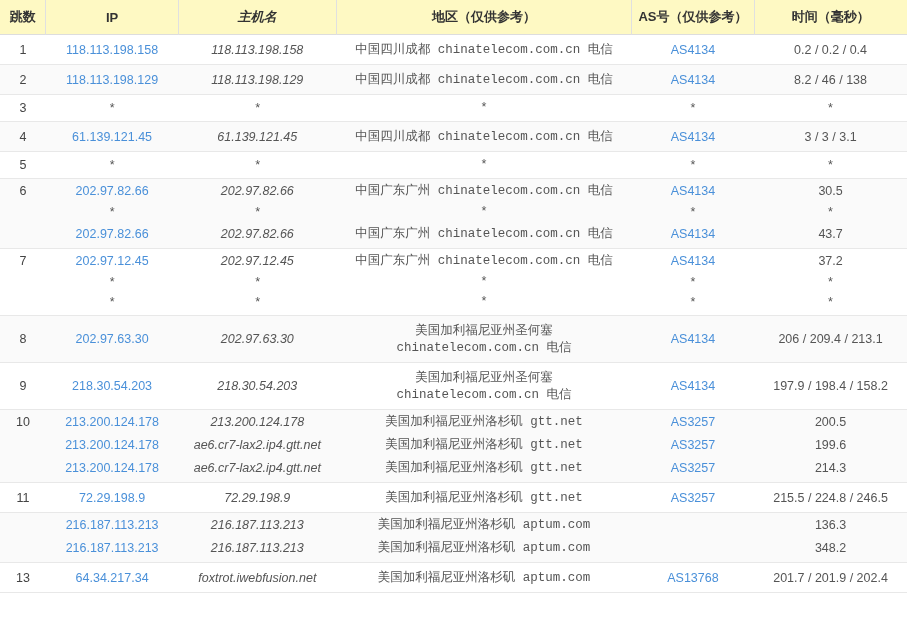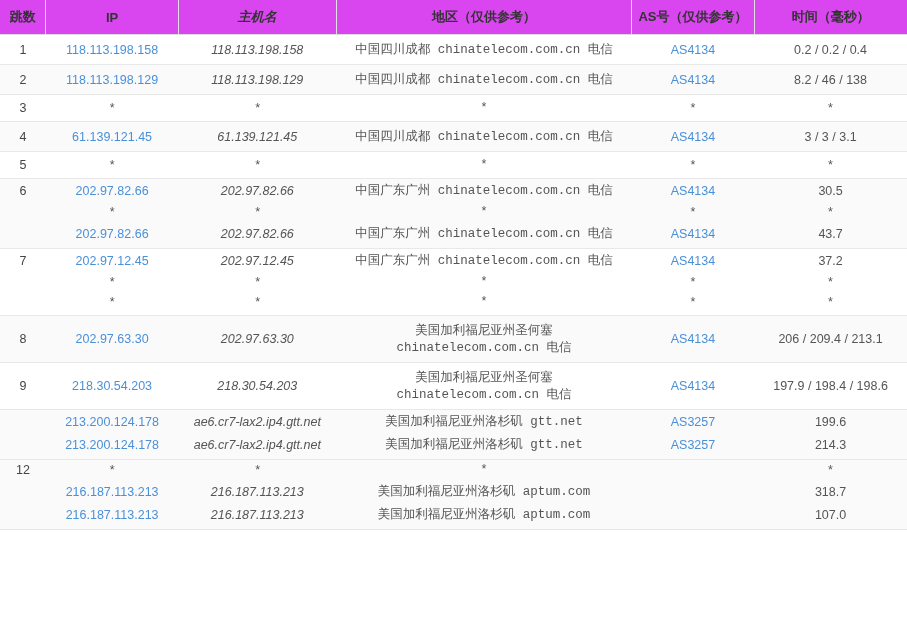--- a/index.html
+++ b/index.html
@@ -8,21 +8,21 @@
       font-size: 13px;
       background: #fff;
       color: #333;
     }
     table {
       width: 100%;
       border-collapse: collapse;
       table-layout: fixed;
     }
     thead tr {
-      background: #d946ef;
+      background: #fef9c3;
       border-bottom: 1px solid #ddd;
       padding-left: 40px;
     }
     th {
       padding: 8px 6px;
       text-align: center;
       font-weight: bold;
       color: #333;
       border-right: 1px solid #e0e0e0;
       font-size: 13px;
@@ -170,56 +170,72 @@
         <td class="col-region" style="text-align: center;">美国加利福尼亚州圣何塞 chinatelecom.com.cn 电信</td>
         <td class="col-as"><a class="ip-link" href="#">AS4134</a></td>
         <td class="col-time">206 / 209.4 / 213.1</td>
       </tr>
       <tr class="row-group-end row-single">
         <td class="col-hop hop-num">9</td>
         <td class="col-ip"><a class="ip-link" href="#">218.30.54.203</a></td>
         <td class="col-host">218.30.54.203</td>
         <td class="col-region" style="text-align: center;">美国加利福尼亚州圣何塞 chinatelecom.com.cn 电信</td>
         <td class="col-as"><a class="ip-link" href="#">AS4134</a></td>
-        <td class="col-time">197.9 / 198.4 / 198.6</td>
+        <td class="col-time">197.9 / 198.4 / 158.2</td>
+      </tr>
+      <tr class="alt-bg">
+        <td class="col-hop hop-num">10</td>
+        <td class="col-ip"><a class="ip-link" href="#">213.200.124.178</a></td>
+        <td class="col-host">213.200.124.178</td>
+        <td class="col-region" style="text-align: center;">美国加利福尼亚州洛杉矶 gtt.net</td>
+        <td class="col-as"><a class="ip-link" href="#">AS3257</a></td>
+        <td class="col-time">200.5</td>
       </tr>
       <tr class="alt-bg">
         <td class="col-hop hop-num"></td>
         <td class="col-ip"><a class="ip-link" href="#">213.200.124.178</a></td>
         <td class="col-host">ae6.cr7-lax2.ip4.gtt.net</td>
         <td class="col-region" style="text-align: center;">美国加利福尼亚州洛杉矶 gtt.net</td>
         <td class="col-as"><a class="ip-link" href="#">AS3257</a></td>
         <td class="col-time">199.6</td>
       </tr>
       <tr class="alt-bg row-group-end">
         <td class="col-hop hop-num"></td>
         <td class="col-ip"><a class="ip-link" href="#">213.200.124.178</a></td>
         <td class="col-host">ae6.cr7-lax2.ip4.gtt.net</td>
         <td class="col-region" style="text-align: center;">美国加利福尼亚州洛杉矶 gtt.net</td>
         <td class="col-as"><a class="ip-link" href="#">AS3257</a></td>
         <td class="col-time">214.3</td>
       </tr>
-      <tr class="alt-bg">
-        <td class="col-hop hop-num">12</td>
-        <td class="col-ip">*</td>
-        <td class="col-host">*</td>
-        <td class="col-region" style="text-align: center;">*</td>
-        <td class="col-as"></td>
-        <td class="col-time">*</td>
+      <tr class="row-group-end row-single">
+        <td class="col-hop hop-num">11</td>
+        <td class="col-ip"><a class="ip-link" href="#">72.29.198.9</a></td>
+        <td class="col-host">72.29.198.9</td>
+        <td class="col-region" style="text-align: center;">美国加利福尼亚州洛杉矶 gtt.net</td>
+        <td class="col-as"><a class="ip-link" href="#">AS3257</a></td>
+        <td class="col-time">215.5 / 224.8 / 246.5</td>
       </tr>
       <tr class="alt-bg">
         <td class="col-hop hop-num"></td>
         <td class="col-ip"><a class="ip-link" href="#">216.187.113.213</a></td>
         <td class="col-host">216.187.113.213</td>
         <td class="col-region" style="text-align: center;">美国加利福尼亚州洛杉矶 aptum.com</td>
         <td class="col-as"></td>
-        <td class="col-time">318.7</td>
+        <td class="col-time">136.3</td>
       </tr>
       <tr class="alt-bg row-group-end">
         <td class="col-hop hop-num"></td>
         <td class="col-ip"><a class="ip-link" href="#">216.187.113.213</a></td>
         <td class="col-host">216.187.113.213</td>
         <td class="col-region" style="text-align: center;">美国加利福尼亚州洛杉矶 aptum.com</td>
         <td class="col-as"></td>
-        <td class="col-time">107.0</td>
+        <td class="col-time">348.2</td>
+      </tr>
+      <tr class="row-group-end row-single">
+        <td class="col-hop hop-num">13</td>
+        <td class="col-ip"><a class="ip-link" href="#">64.34.217.34</a></td>
+        <td class="col-host">foxtrot.iwebfusion.net</td>
+        <td class="col-region" style="text-align: center;">美国加利福尼亚州洛杉矶 aptum.com</td>
+        <td class="col-as"><a class="ip-link" href="#">AS13768</a></td>
+        <td class="col-time">201.7 / 201.9 / 202.4</td>
       </tr>
     </tbody>
 </table>
 
 </body></html>

